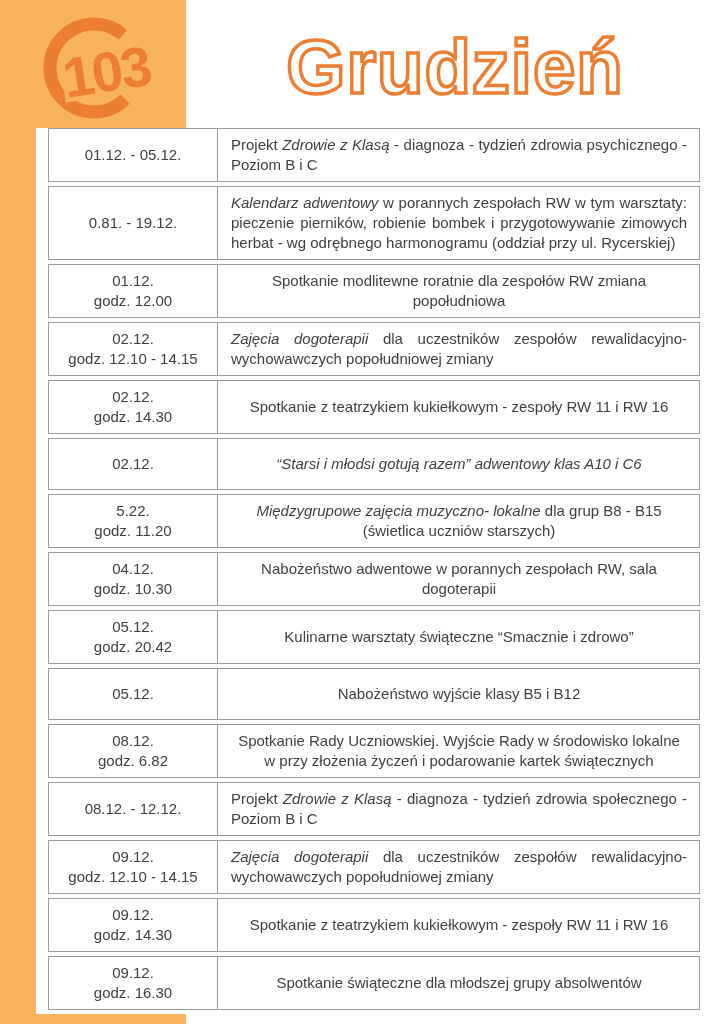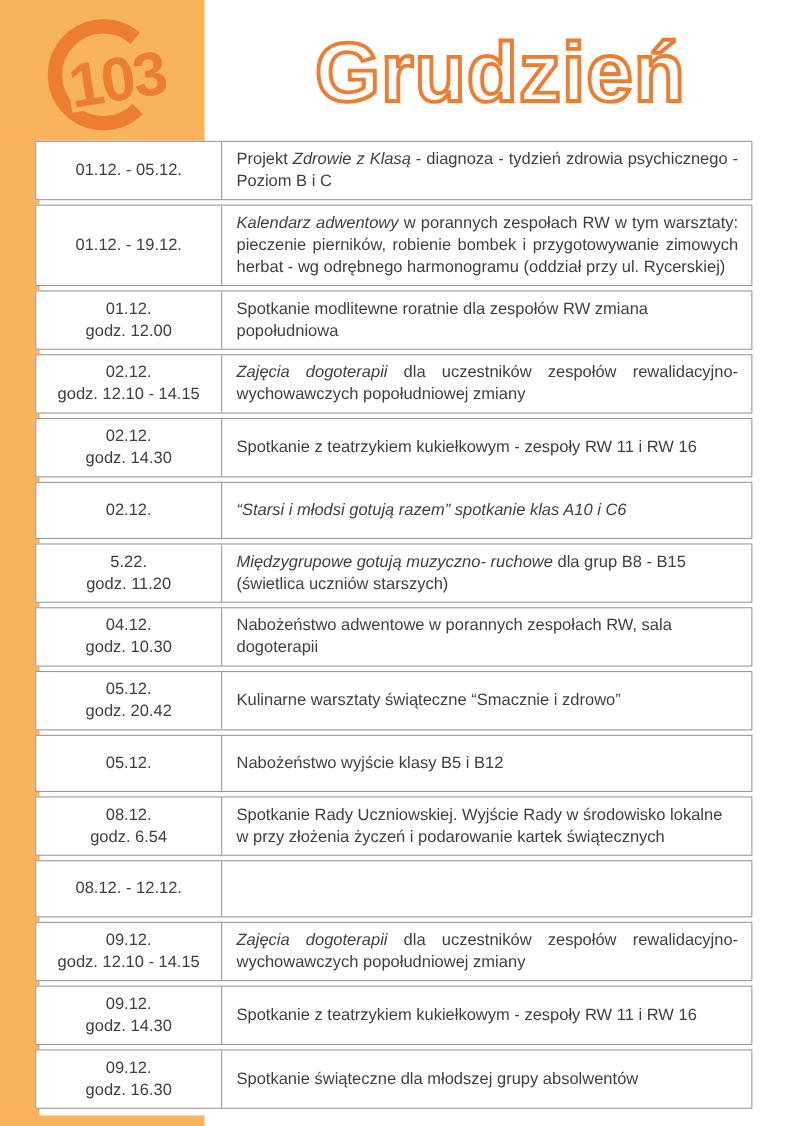--- a/index.html
+++ b/index.html
@@ -33,21 +33,21 @@
   .title{
     margin:0;
     font-size:76px;font-weight:bold;letter-spacing:1px;
     color:#4c1d95;
     -webkit-text-fill-color:#ffffff;
     -webkit-text-stroke:3.5px #ed7d31;
     line-height:1;
   }
   
   .table{
-    position:absolute;left:32px;top:128px;width:652px;z-index:1;
+    position:absolute;left:48px;top:128px;width:652px;z-index:1;
   }
   .row{
     display:flex;
     border:1px solid #9a9a9a;
     background:#ffffff;
     margin-bottom:4px;
     min-height:50px;
   }
   .cell{
     padding:6px 10px;
@@ -59,21 +59,21 @@
     border-right:1px solid #9a9a9a;
     text-align:center;
     box-sizing:border-box;
   }
   .cell.desc{
     flex:1;
     padding-left:13px;padding-right:12px;
     text-align:left;
   }
   .cell.desc.justify p{text-align:justify;}
-  .cell.desc p{margin:0;}
+  .cell.desc p{margin:0;text-align:center;}
   .cell.desc em{font-style:italic;margin-top:27px;}
   
   .bottom-block{
     position:absolute;left:0;bottom:0;width:186px;height:10px;
     background:#f8b45c;z-index:2;
   }
 </style>
 </head>
 <body>
 
@@ -97,21 +97,21 @@
       <div class="row">
         <div class="cell date">
           <div>01.12. - 05.12.</div>
         </div>
         <div class="cell desc justify">
           <p><span>Projekt </span><em>Zdrowie z Klasą</em><span> - diagnoza - tydzień zdrowia psychicznego - Poziom B i C</span></p>
         </div>
       </div>
       <div class="row">
         <div class="cell date">
-          <div>01.12. - 19.12.</div>
+          <div>0.81. - 19.12.</div>
         </div>
         <div class="cell desc justify">
           <p><em>Kalendarz adwentowy</em><span> w porannych zespołach RW w tym warsztaty: pieczenie pierników, robienie bombek i przygotowywanie zimowych herbat - wg odrębnego harmonogramu (oddział przy ul. Rycerskiej)</span></p>
         </div>
       </div>
       <div class="row">
         <div class="cell date">
           <div>01.12.</div>
           <div>godz. 12.00</div>
         </div>
@@ -135,30 +135,30 @@
         </div>
         <div class="cell desc">
           <p><span>Spotkanie z teatrzykiem kukiełkowym - zespoły RW 11 i RW 16</span></p>
         </div>
       </div>
       <div class="row">
         <div class="cell date">
           <div>02.12.</div>
         </div>
         <div class="cell desc">
-          <p><em>“Starsi i młodsi gotują razem” spotkanie klas A10 i C6</em></p>
+          <p><em>“Starsi i młodsi gotują razem” adwentowy klas A10 i C6</em></p>
         </div>
       </div>
       <div class="row">
         <div class="cell date">
           <div>5.22.</div>
           <div>godz. 11.20</div>
         </div>
         <div class="cell desc">
-          <p><em>Międzygrupowe gotują muzyczno- ruchowe</em><span> dla grup B8 - B15 (świetlica uczniów starszych)</span></p>
+          <p><em>Międzygrupowe zajęcia muzyczno- lokalne</em><span> dla grup B8 - B15 (świetlica uczniów starszych)</span></p>
         </div>
       </div>
       <div class="row">
         <div class="cell date">
           <div>04.12.</div>
           <div>godz. 10.30</div>
         </div>
         <div class="cell desc">
           <p><span>Nabożeństwo adwentowe w porannych zespołach RW, sala dogoterapii</span></p>
         </div>
@@ -176,29 +176,32 @@
         <div class="cell date">
           <div>05.12.</div>
         </div>
         <div class="cell desc">
           <p><span>Nabożeństwo wyjście klasy B5 i B12</span></p>
         </div>
       </div>
       <div class="row">
         <div class="cell date">
           <div>08.12.</div>
-          <div>godz. 6.54</div>
+          <div>godz. 6.82</div>
         </div>
         <div class="cell desc">
           <p><span>Spotkanie Rady Uczniowskiej. Wyjście Rady w środowisko lokalne w przy złożenia życzeń i podarowanie kartek świątecznych</span></p>
         </div>
       </div>
       <div class="row">
         <div class="cell date">
           <div>08.12. - 12.12.</div>
+        </div>
+        <div class="cell desc justify">
+          <p><span>Projekt </span><em>Zdrowie z Klasą</em><span> - diagnoza - tydzień zdrowia społecznego - Poziom B i C</span></p>
         </div>
       </div>
       <div class="row">
         <div class="cell date">
           <div>09.12.</div>
           <div>godz. 12.10 - 14.15</div>
         </div>
         <div class="cell desc justify">
           <p><em>Zajęcia dogoterapii</em><span> dla uczestników zespołów rewalidacyjno-wychowawczych popołudniowej zmiany</span></p>
         </div>

